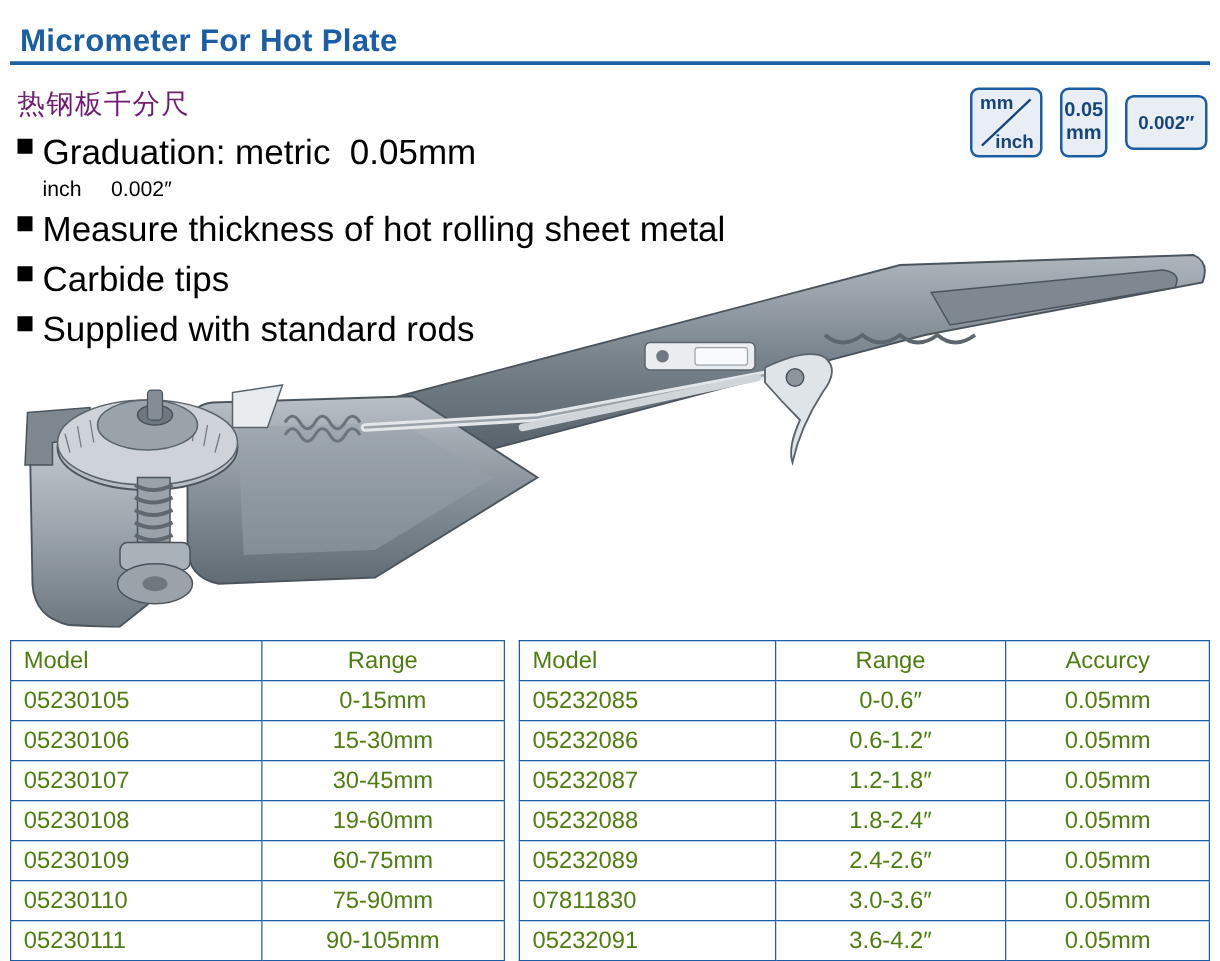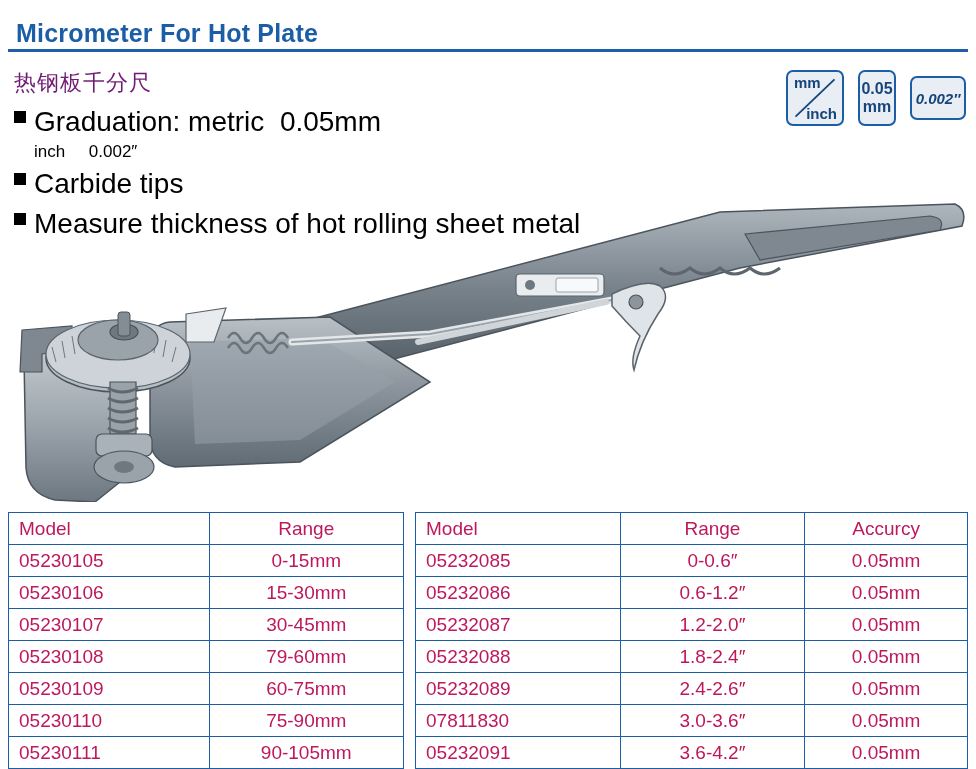--- a/index.html
+++ b/index.html
@@ -103,39 +103,38 @@
   .badge-mm-inch .slash {
     position: absolute;
     left: 0; top: 0; width: 100%; height: 100%;
   }
   .badge-two {
     width: 38px; height: 56px;
     font-size: 16px;
     line-height: 1.15;
   }
   .badge-one {
-    width: 56px; height: 44px;
+    width: 66px; height: 44px;
     font-size: 15px;
     margin-top: 6px;
-    font-style: italic;
   }
 
   
   .product {
     position: absolute;
     left: 0; top: 170px;
     width: 976px; height: 320px;
   }
 
   
   .tbl {
     position: absolute;
     border-collapse: collapse;
     font-size: 19px;
-    color: #be185d;
+    color: #4d7c0f;
     border-radius: 32px;
   }
   .tbl td, .tbl th {
     border: 1px solid #1c5ea6;
     height: 32px;
     padding: 0 10px;
     font-weight: normal;
     text-align: center;
     white-space: nowrap;
   }
@@ -164,28 +163,32 @@
     <div class="cn-title">热钢板千分尺</div>
 
     <div class="bullet-line">
       <span class="bullet-sq"></span>
       <span class="bullet-text">Graduation: metric  0.05mm</span>
     </div>
     <div class="sub-line">inch     0.002″</div>
 
     <div class="bullet-line">
       <span class="bullet-sq"></span>
-      <span class="bullet-text">Carbide tips</span>
+      <span class="bullet-text">Measure thickness of hot rolling sheet metal</span>
     </div>
 
     <div class="bullet-line">
       <span class="bullet-sq"></span>
-      <span class="bullet-text">Measure thickness of hot rolling sheet metal</span>
-    </div>
-
+      <span class="bullet-text">Carbide tips</span>
+    </div>
+
+    <div class="bullet-line">
+      <span class="bullet-sq"></span>
+      <span class="bullet-text">Supplied with standard rods</span>
+    </div>
   </div>
 
   <div class="badges">
 
     <div class="badge badge-mm-inch">
       <svg class="slash" viewBox="0 0 58 56">
         <line x1="8" y1="48" x2="50" y2="8" stroke="#16457a" stroke-width="2"></line>
       </svg>
       <span class="t">mm</span>
       <span class="b">inch</span>
@@ -298,21 +301,21 @@
       <tr>
         <td>05230106</td>
         <td>15-30mm</td>
       </tr>
       <tr>
         <td>05230107</td>
         <td>30-45mm</td>
       </tr>
       <tr>
         <td>05230108</td>
-        <td>79-60mm</td>
+        <td>19-60mm</td>
       </tr>
       <tr>
         <td>05230109</td>
         <td>60-75mm</td>
       </tr>
       <tr>
         <td>05230110</td>
         <td>75-90mm</td>
       </tr>
       <tr>
@@ -334,21 +337,21 @@
         <td>0-0.6″</td>
         <td>0.05mm</td>
       </tr>
       <tr>
         <td>05232086</td>
         <td>0.6-1.2″</td>
         <td>0.05mm</td>
       </tr>
       <tr>
         <td>05232087</td>
-        <td>1.2-2.0″</td>
+        <td>1.2-1.8″</td>
         <td>0.05mm</td>
       </tr>
       <tr>
         <td>05232088</td>
         <td>1.8-2.4″</td>
         <td>0.05mm</td>
       </tr>
       <tr>
         <td>05232089</td>
         <td>2.4-2.6″</td>

